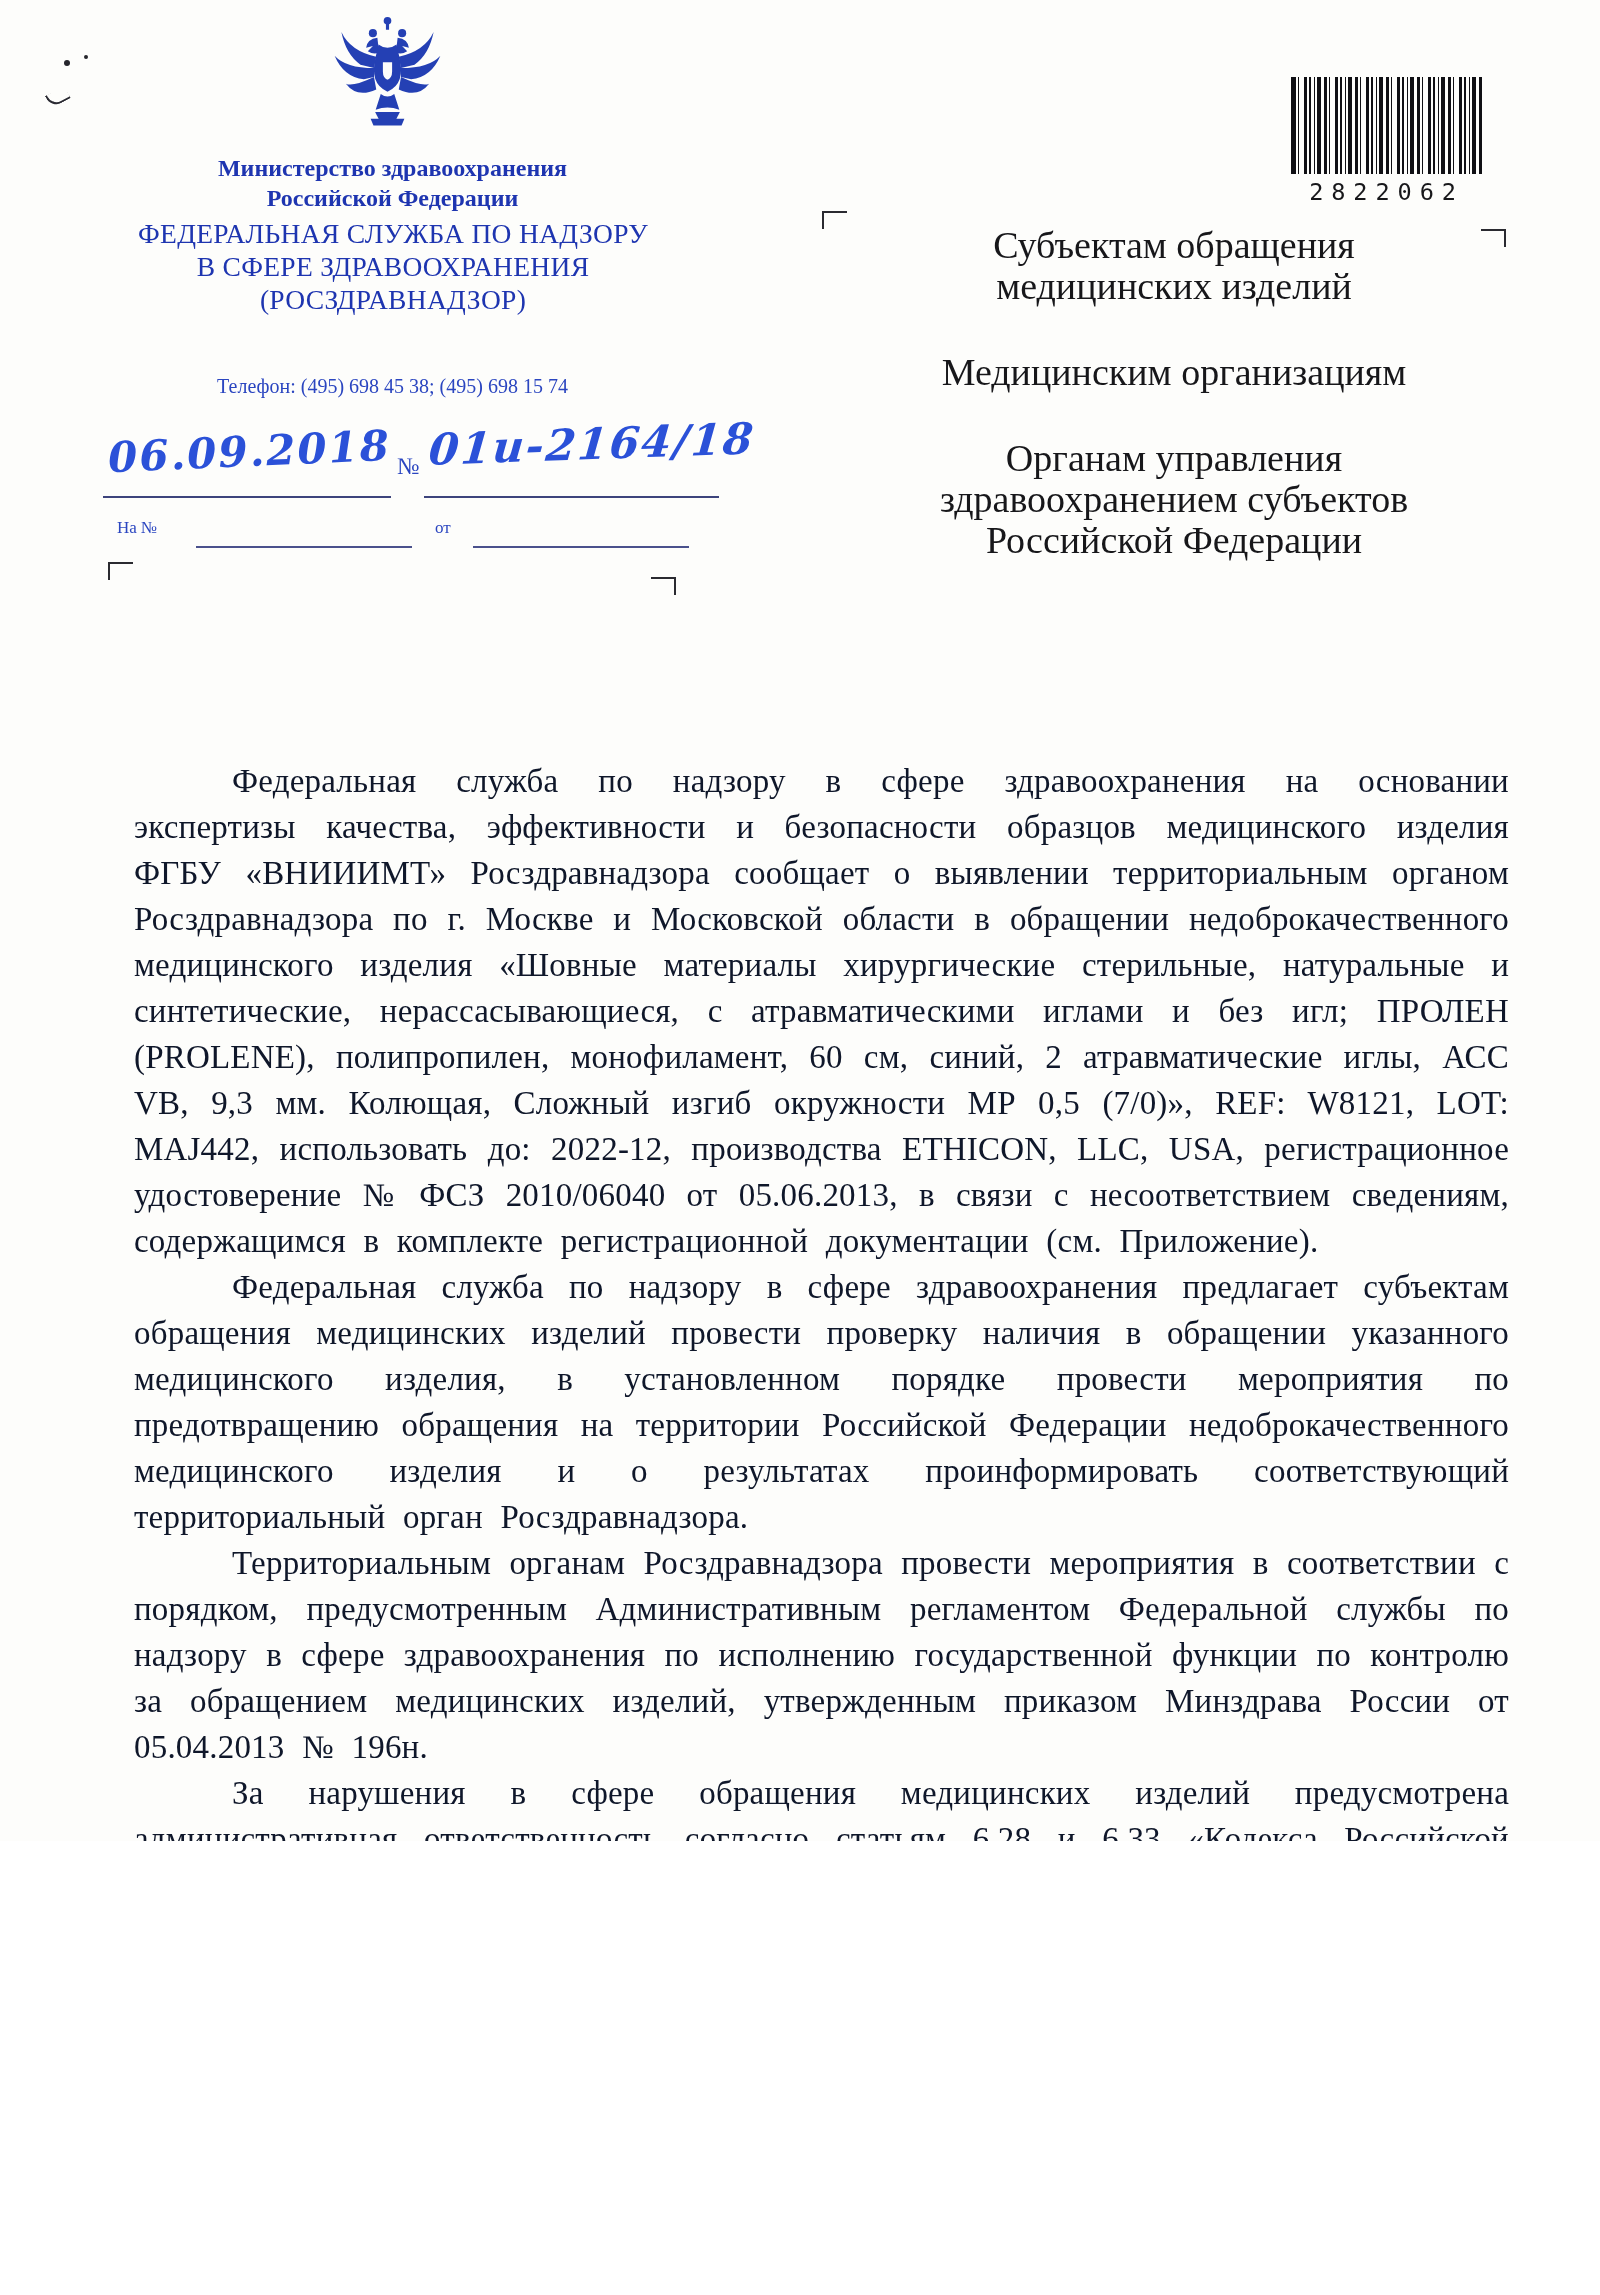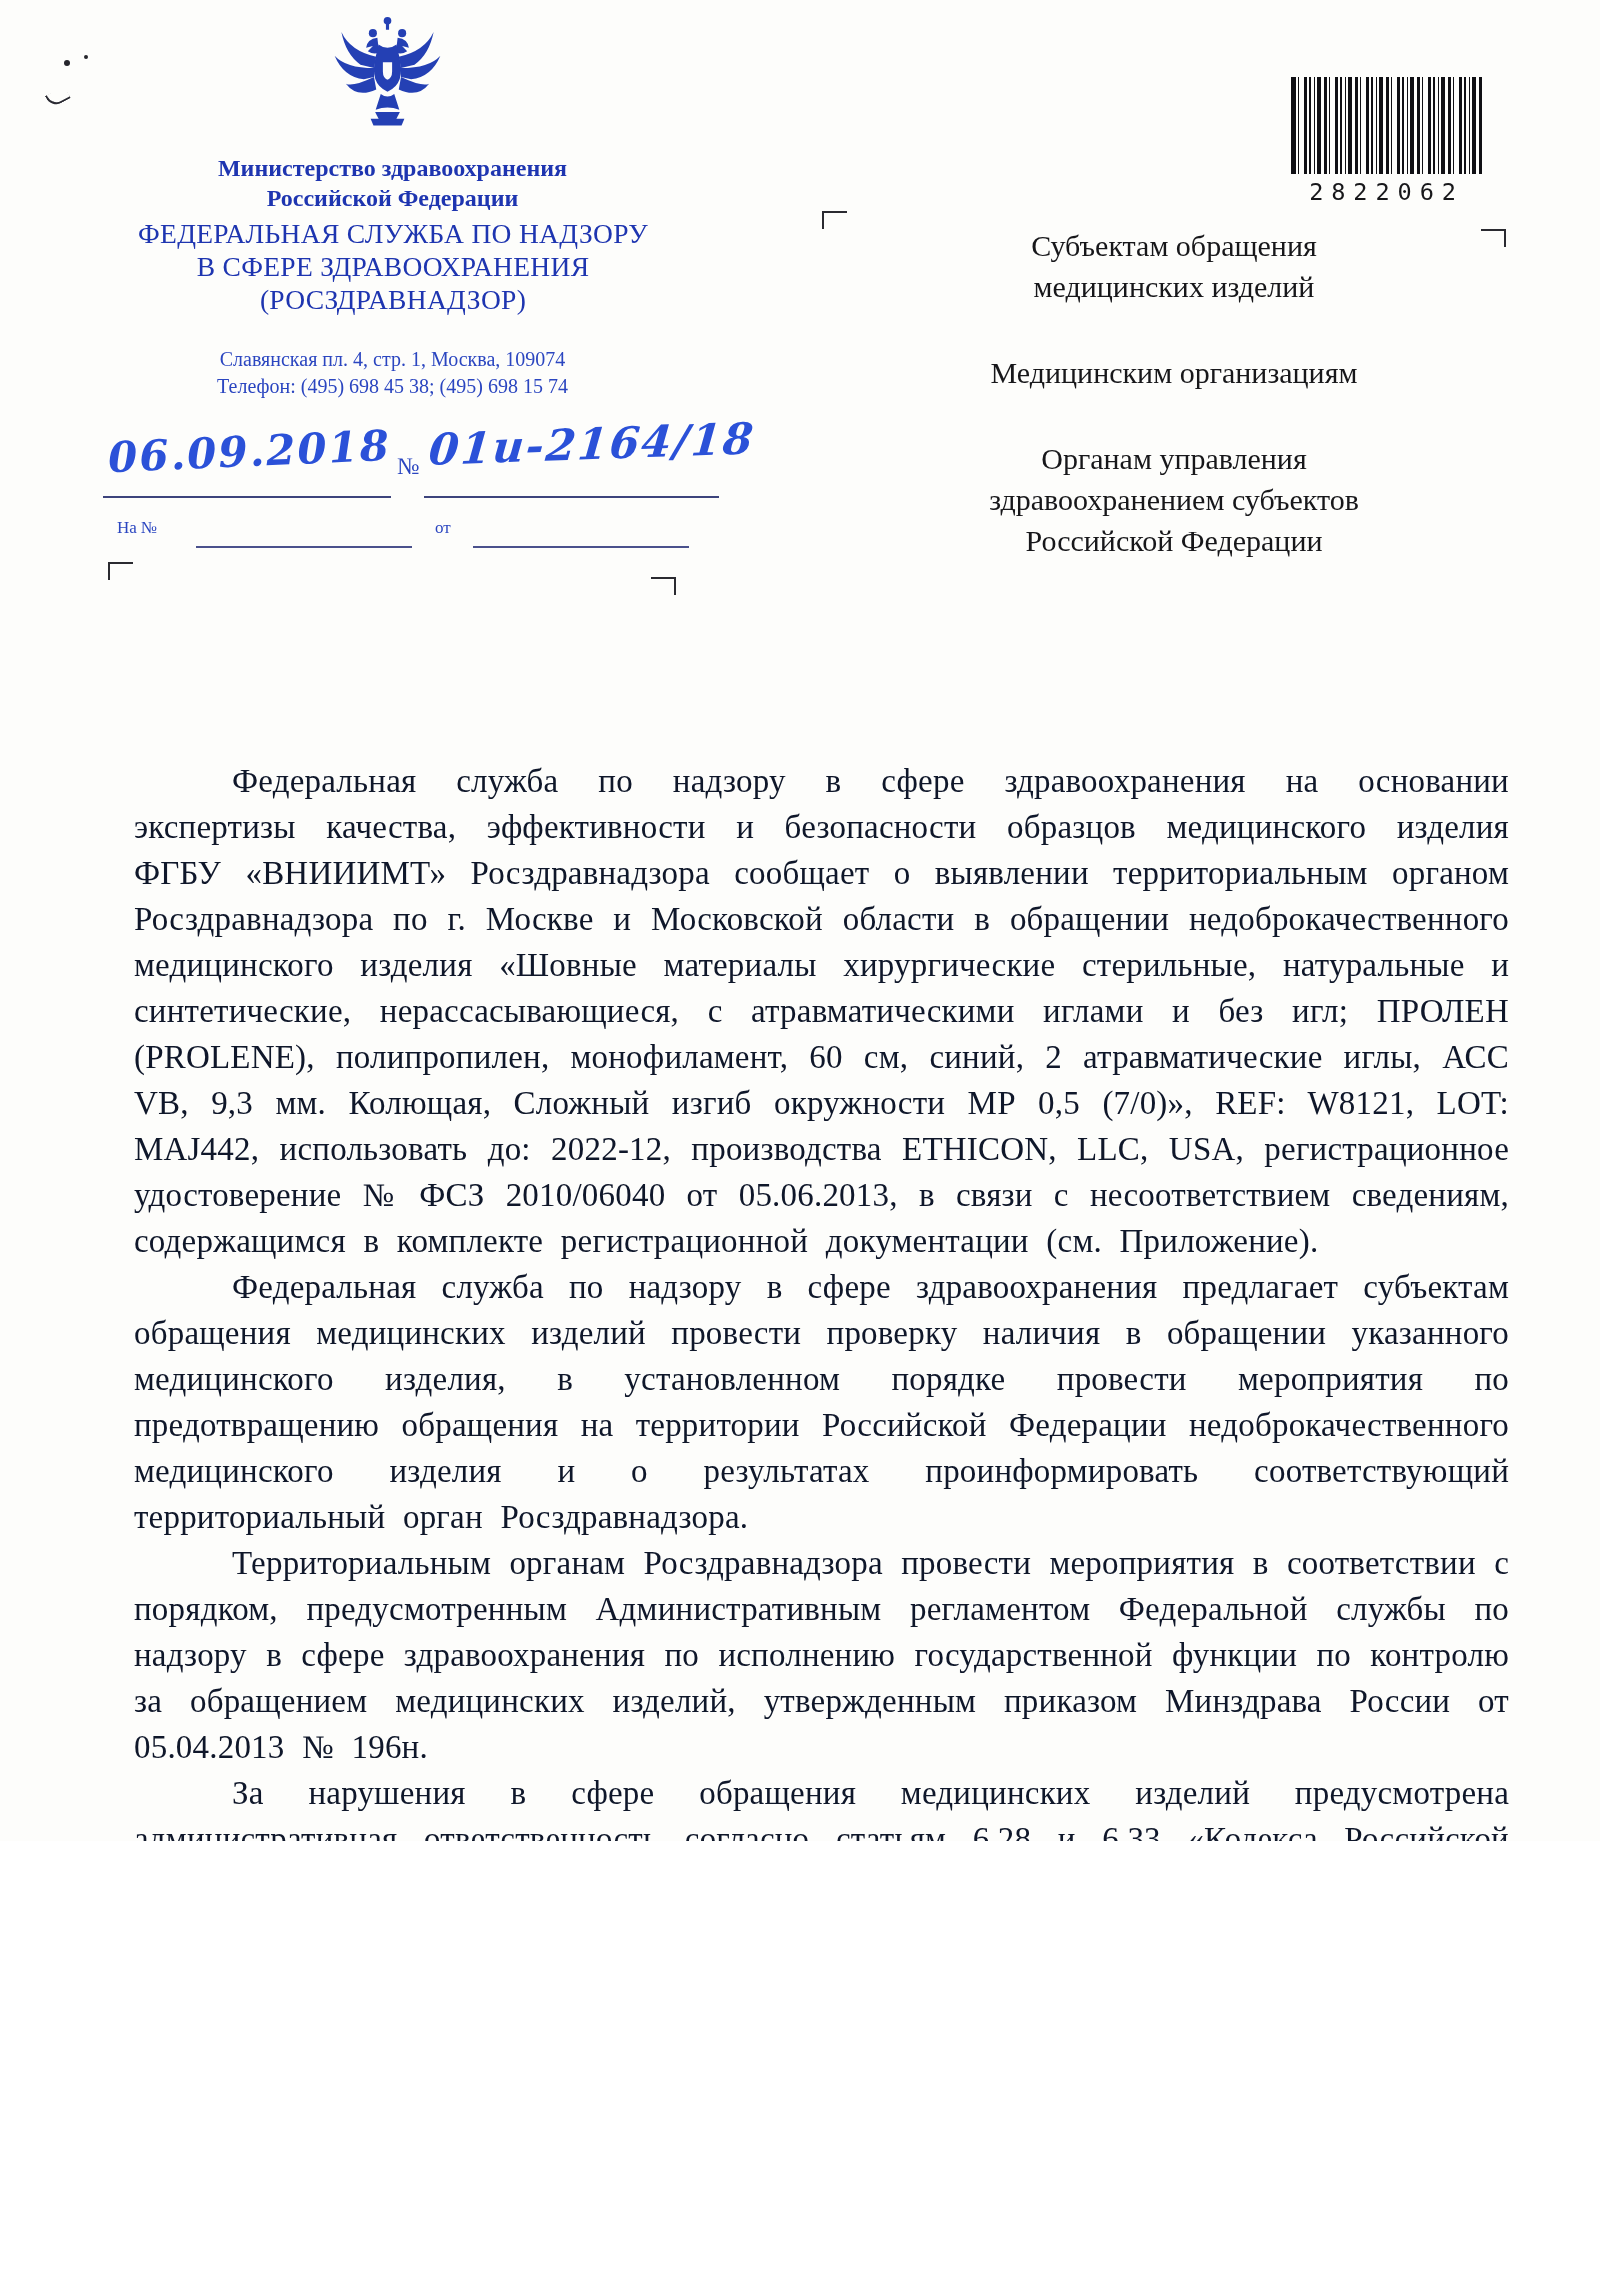--- a/index.html
+++ b/index.html
@@ -83,21 +83,21 @@
       #101014 24px 28px, #fdfdfb 28px 31px);
     border-left:2.6px solid #101014; border-right:2.6px solid #101014;
   }
   .barcode-number {
     margin-top:3.9px; font-family:"DejaVu Sans Mono", monospace;
     font-size:23.6px; letter-spacing:7.9px; color:#17171a;
   }
 
   .recipients { position:absolute; left:823px; top:225px; width:702px; }
   .recipient {
-    text-align:center; font-size:30px; line-height:41px;
+    text-align:center; font-size:38px; line-height:41px;
     margin-bottom:45px; color:#17171a;
   }
 
   
   .body-text {
     position:absolute; left:134px; top:758px; width:1375px;
     font-size:33px; line-height:46px; text-align:justify;
     word-spacing:9.2px; letter-spacing:0.2px; color:#0f172a;
   }
   .body-text p { text-indent:98px; }
@@ -141,21 +141,20 @@
       <path d="M35 93 h30 l-2.5 6 h-25 z"></path>
     </g>
     <path d="M45 42 h10 v9 q0 6.5 -5 8.5 q-5 -2 -5 -8.5 z" fill="#fdfdfb" stroke="#2440b4" stroke-width="1.8"></path>
   </svg>
 
   <div class="ministry prelines">Министерство здравоохранения
 Российской Федерации</div>
   <div class="service prelines">ФЕДЕРАЛЬНАЯ СЛУЖБА ПО НАДЗОРУ
 В СФЕРЕ ЗДРАВООХРАНЕНИЯ
 (РОСЗДРАВНАДЗОР)</div>
-  <div class="addr">Славянская пл. 4, стр. 1, Москва, 109074</div>
   <div class="addr addr2">Телефон: (495) 698 45 38; (495) 698 15 74</div>
 
   <span class="hw date">06.09.2018</span>
   <span class="no-sign">№</span>
   <span class="hw num">01и-2164/18</span>
   <div class="form-line line-date"></div>
   <div class="form-line line-num"></div>
 
   <span class="reply-label reply-na">На №</span>
   <div class="form-line line-reply1"></div>

